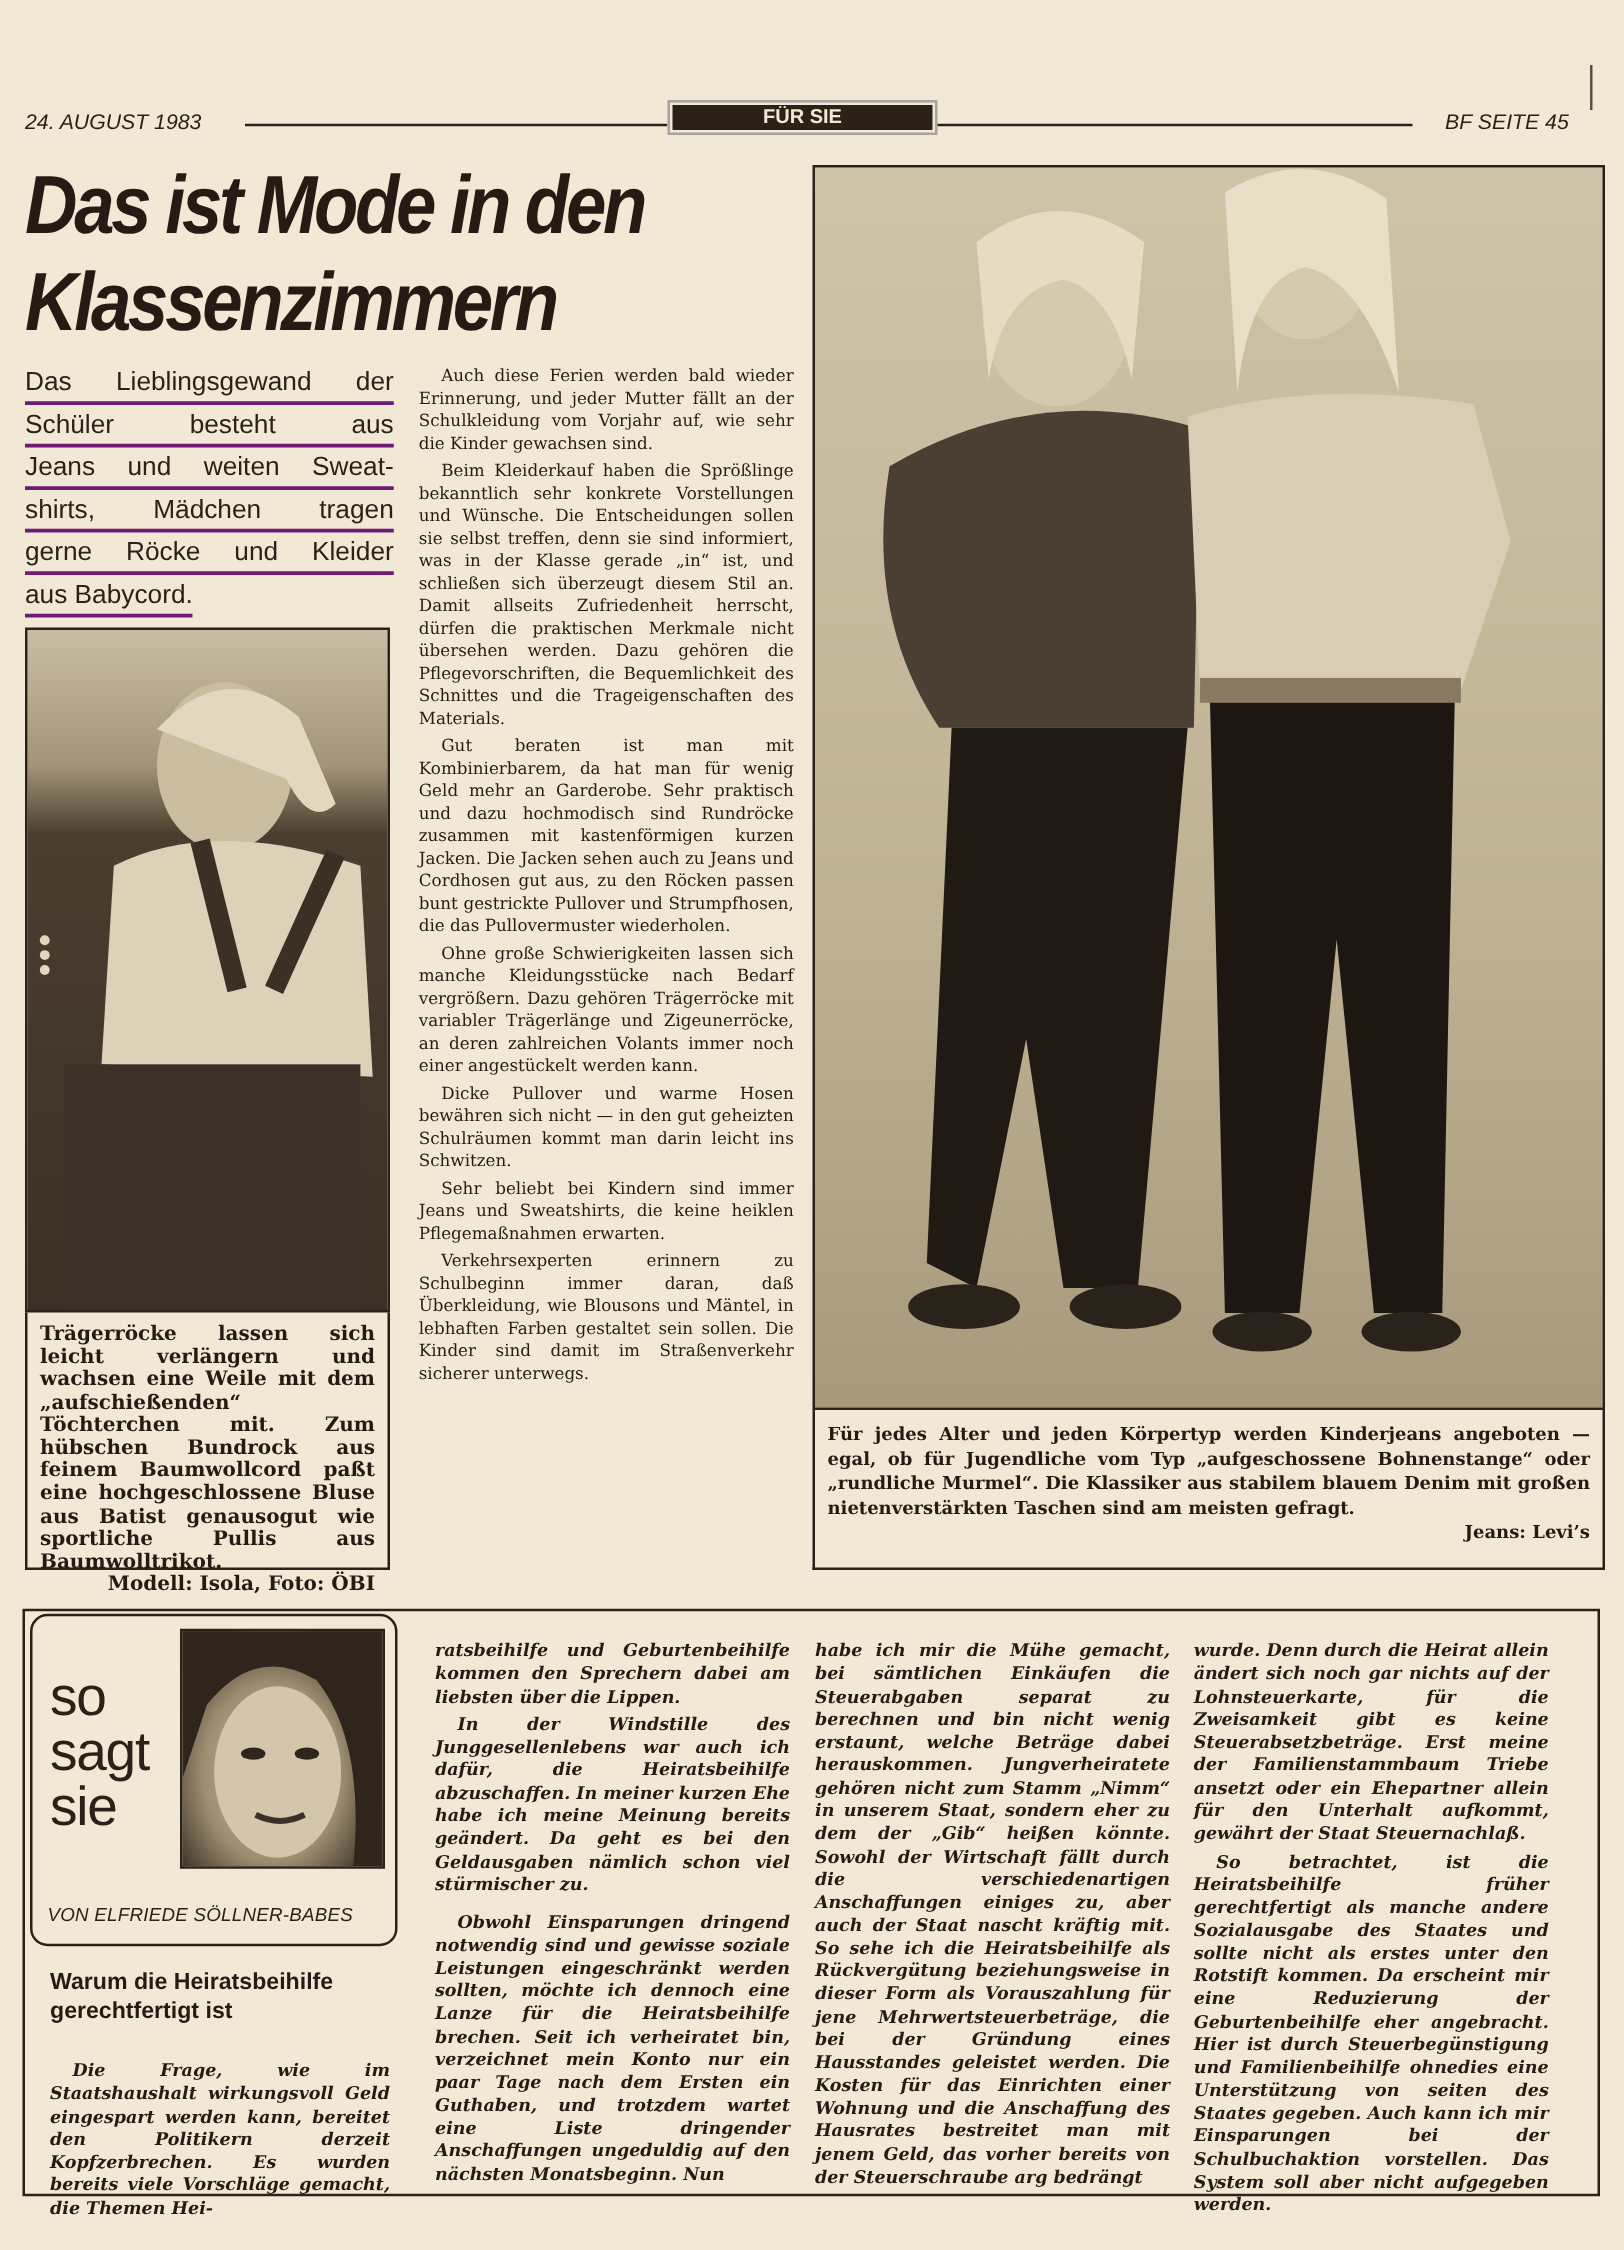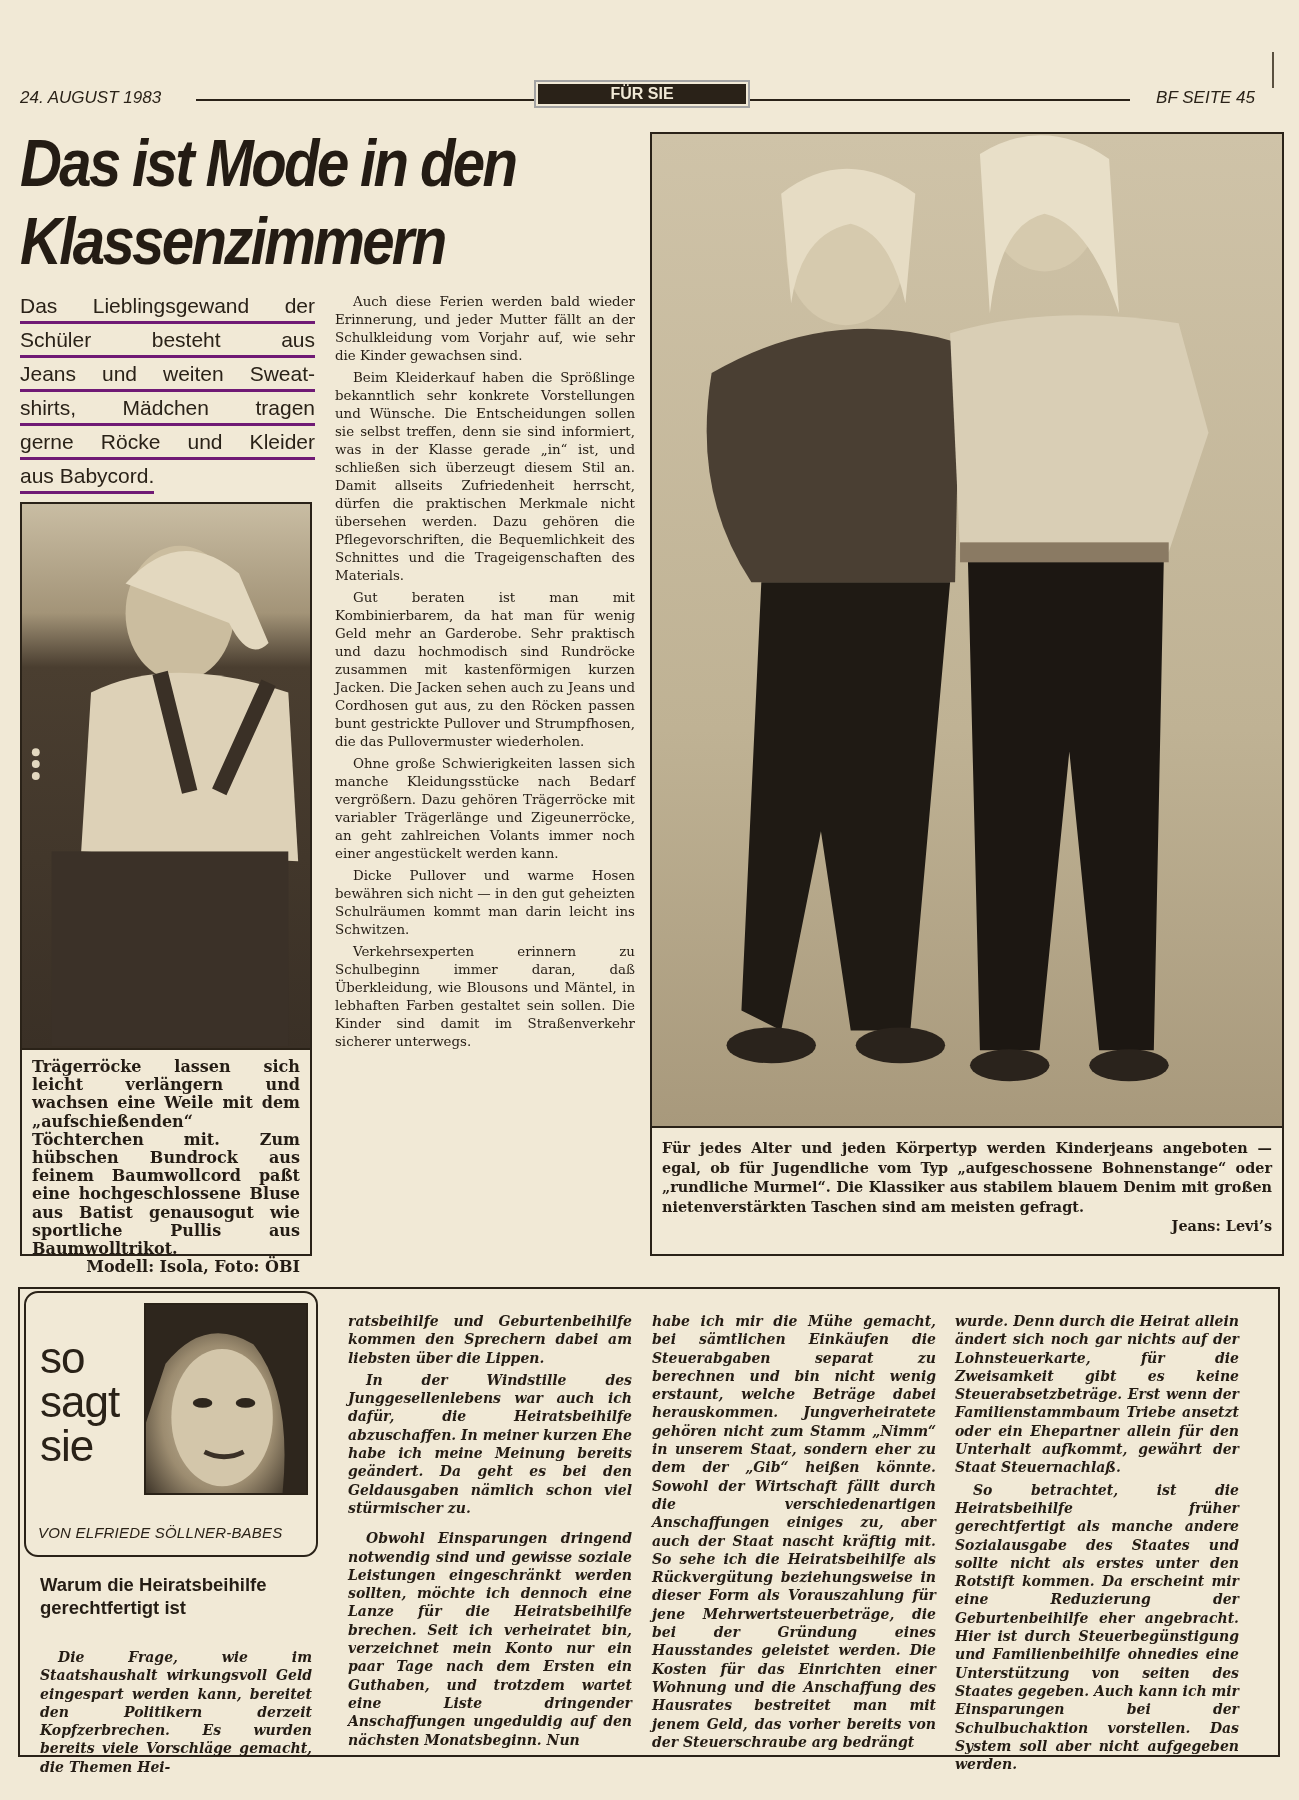--- a/index.html
+++ b/index.html
@@ -154,22 +154,23 @@
 </div>
 <div class="abs caption caption1">
   <div>Trägerröcke lassen sich leicht verlängern und wachsen eine Weile mit dem „aufschießenden“ Töchterchen mit. Zum hübschen Bundrock aus feinem Baumwollcord paßt eine hochgeschlossene Bluse aus Batist genausogut wie sportliche Pullis aus Baumwolltrikot.</div>
   <div class="credit">Modell: Isola, Foto: ÖBI</div>
 </div>
 
 <div class="abs bodycol">
   <p>Auch diese Ferien werden bald wieder Erinnerung, und jeder Mutter fällt an der Schulkleidung vom Vorjahr auf, wie sehr die Kinder gewachsen sind.</p>
   <p>Beim Kleiderkauf haben die Sprößlinge bekanntlich sehr konkrete Vorstellungen und Wünsche. Die Entscheidungen sollen sie selbst treffen, denn sie sind informiert, was in der Klasse gerade „in“ ist, und schließen sich überzeugt diesem Stil an. Damit allseits Zufriedenheit herrscht, dürfen die praktischen Merkmale nicht übersehen werden. Dazu gehören die Pflegevorschriften, die Bequemlichkeit des Schnittes und die Trageigenschaften des Materials.</p>
   <p>Gut beraten ist man mit Kombinierbarem, da hat man für wenig Geld mehr an Garderobe. Sehr praktisch und dazu hochmodisch sind Rundröcke zusammen mit kastenförmigen kurzen Jacken. Die Jacken sehen auch zu Jeans und Cordhosen gut aus, zu den Röcken passen bunt gestrickte Pullover und Strumpfhosen, die das Pullovermuster wiederholen.</p>
-  <p>Ohne große Schwierigkeiten lassen sich manche Kleidungsstücke nach Bedarf vergrößern. Dazu gehören Trägerröcke mit variabler Trägerlänge und Zigeunerröcke, an geht zahlreichen Volants immer noch einer angestückelt werden kann.</p>
+  <p>Ohne große Schwierigkeiten lassen sich manche Kleidungsstücke nach Bedarf vergrößern. Dazu gehören Trägerröcke mit variabler Trägerlänge und Zigeunerröcke, an deren zahlreichen Volants immer noch einer angestückelt werden kann.</p>
   <p>Dicke Pullover und warme Hosen bewähren sich nicht — in den gut geheizten Schulräumen kommt man darin leicht ins Schwitzen.</p>
+  <p>Sehr beliebt bei Kindern sind immer Jeans und Sweatshirts, die keine heiklen Pflegemaßnahmen erwarten.</p>
   <p>Verkehrsexperten erinnern zu Schulbeginn immer daran, daß Überkleidung, wie Blousons und Mäntel, in lebhaften Farben gestaltet sein sollen. Die Kinder sind damit im Straßenverkehr sicherer unterwegs.</p>
 </div>
 
 <div class="abs photo-frame photo2" title="Zwei Mädchen in Jeans und Sweatshirts">
   <svg width="100%" height="100%" viewBox="0 0 634 996" preserveAspectRatio="none">
 
     <ellipse cx="195" cy="120" rx="60" ry="72" fill="#d6caae"></ellipse>
     <path d="M130 60 Q195 10 265 60 L255 170 Q240 100 200 90 Q150 100 140 170 Z" fill="#e6dcc4"></path>
     <path d="M60 240 Q180 170 310 210 L305 450 L100 450 Q40 360 60 240 Z" fill="#4a3f33"></path>
     <path d="M110 450 L300 450 L260 900 L200 900 L170 700 L130 900 L90 880 Z" fill="#1f1a14"></path>
@@ -214,15 +215,15 @@
 </div>
 <div class="abs col col1">
   <p class="cont">ratsbeihilfe und Geburtenbeihilfe kommen den Sprechern dabei am liebsten über die Lippen.</p>
   <p>In der Windstille des Junggesellenlebens war auch ich dafür, die Heiratsbeihilfe abzuschaffen. In meiner kurzen Ehe habe ich meine Meinung bereits geändert. Da geht es bei den Geldausgaben nämlich schon viel stürmischer zu.</p>
   <p style="margin-top:12px;">Obwohl Einsparungen dringend notwendig sind und gewisse soziale Leistungen eingeschränkt werden sollten, möchte ich dennoch eine Lanze für die Heiratsbeihilfe brechen. Seit ich verheiratet bin, verzeichnet mein Konto nur ein paar Tage nach dem Ersten ein Guthaben, und trotzdem wartet eine Liste dringender Anschaffungen ungeduldig auf den nächsten Monatsbeginn. Nun</p>
 </div>
 <div class="abs col col2">
   <p class="cont">habe ich mir die Mühe gemacht, bei sämtlichen Einkäufen die Steuerabgaben separat zu berechnen und bin nicht wenig erstaunt, welche Beträge dabei herauskommen. Jungverheiratete gehören nicht zum Stamm „Nimm“ in unserem Staat, sondern eher zu dem der „Gib“ heißen könnte. Sowohl der Wirtschaft fällt durch die verschiedenartigen Anschaffungen einiges zu, aber auch der Staat nascht kräftig mit. So sehe ich die Heiratsbeihilfe als Rückvergütung beziehungsweise in dieser Form als Vorauszahlung für jene Mehrwertsteuerbeträge, die bei der Gründung eines Hausstandes geleistet werden. Die Kosten für das Einrichten einer Wohnung und die Anschaffung des Hausrates bestreitet man mit jenem Geld, das vorher bereits von der Steuerschraube arg bedrängt</p>
 </div>
 <div class="abs col col3">
-  <p class="cont">wurde. Denn durch die Heirat allein ändert sich noch gar nichts auf der Lohnsteuerkarte, für die Zweisamkeit gibt es keine Steuerabsetzbeträge. Erst wenn der Familienstammbaum Triebe ansetzt oder ein Ehepartner allein für den Unterhalt aufkommt, gewährt der Staat Steuernachlaß.</p>
+  <p class="cont">wurde. Denn durch die Heirat allein ändert sich noch gar nichts auf der Lohnsteuerkarte, für die Zweisamkeit gibt es keine Steuerabsetzbeträge. Erst meine der Familienstammbaum Triebe ansetzt oder ein Ehepartner allein für den Unterhalt aufkommt, gewährt der Staat Steuernachlaß.</p>
   <p>So betrachtet, ist die Heiratsbeihilfe früher gerechtfertigt als manche andere Sozialausgabe des Staates und sollte nicht als erstes unter den Rotstift kommen. Da erscheint mir eine Reduzierung der Geburtenbeihilfe eher angebracht. Hier ist durch Steuerbegünstigung und Familienbeihilfe ohnedies eine Unterstützung von seiten des Staates gegeben. Auch kann ich mir Einsparungen bei der Schulbuchaktion vorstellen. Das System soll aber nicht aufgegeben werden.</p>
 </div>
 
 </body></html>

